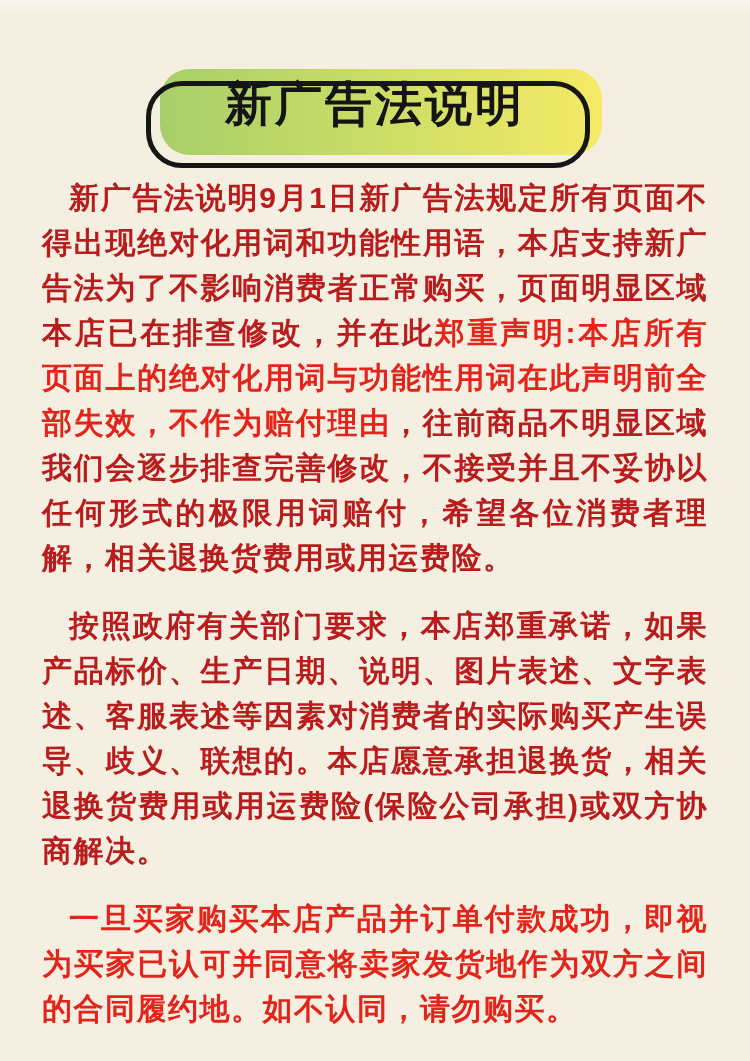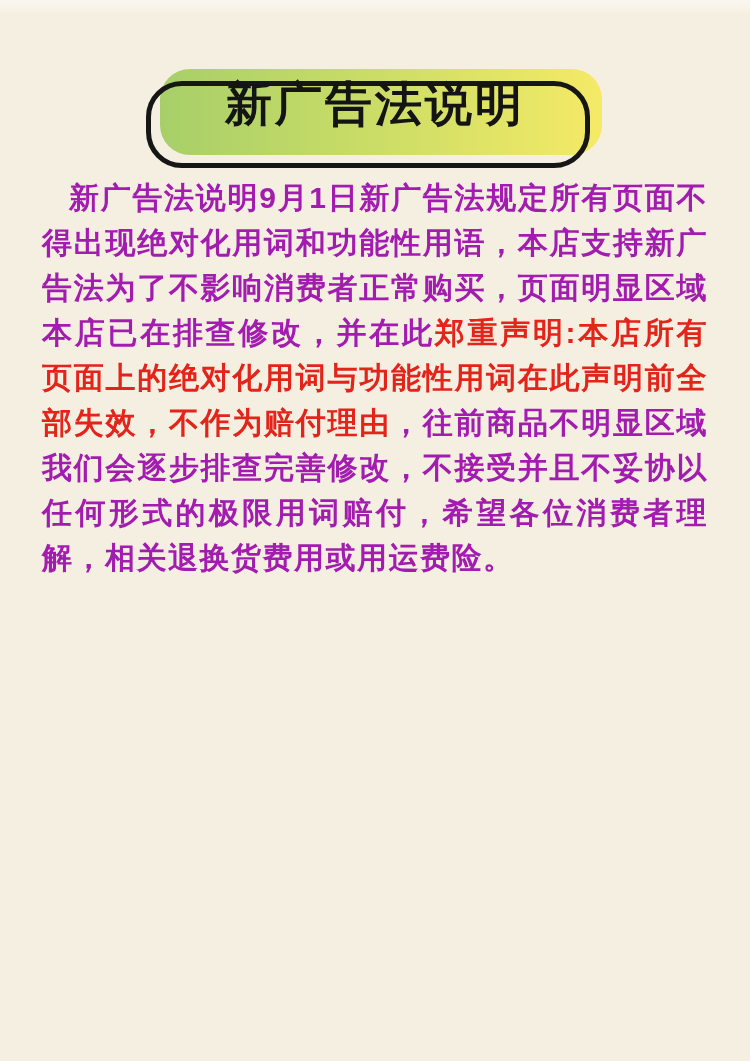--- a/index.html
+++ b/index.html
@@ -63,31 +63,33 @@
     font-size: 30px;
     font-weight: 700;
     line-height: 45px;
     letter-spacing: 1.5px;
     color: #141414;
     text-align: justify;
     text-indent: 27px;
     margin: 0 0 23px 0;
   }
   .para:last-child { margin-bottom: 0; }
-  .seg-black { color: #a21caf; }
+  .seg-black { color: #b91c1c; }
   .seg-red   { color: #e2241a; }
 </style>
 </head>
 <body>
 
 <div class="badge-wrap">
   <div class="badge-blob"></div>
   <div class="badge-outline"></div>
   <div class="badge-label">新广告法说明</div>
 </div>
 
 <div class="text-block">
 
   <p class="para"><span class="seg-black">新广告法说明9月1日新广告法规定所有页面不得出现绝对化用词和功能性用语，本店支持新广告法为了不影响消费者正常购买，页面明显区域本店已在排查修改，并在此</span><span class="seg-red">郑重声明:本店所有页面上的绝对化用词与功能性用词在此声明前全部失效，不作为赔付理由</span><span class="seg-black">，往前商品不明显区域我们会逐步排查完善修改，不接受并且不妥协以任何形式的极限用词赔付，希望各位消费者理解，相关退换货费用或用运费险。</span></p>
 
+  <p class="para"><span class="seg-black">按照政府有关部门要求，本店郑重承诺，如果产品标价、生产日期、说明、图片表述、文字表述、客服表述等因素对消费者的实际购买产生误导、歧义、联想的。本店愿意承担退换货，相关退换货费用或用运费险(保险公司承担)或双方协商解决。</span></p>
 
+  <p class="para"><span class="seg-red">一旦买家购买本店产品并订单付款成功，即视为买家已认可并同意将卖家发货地作为双方之间的合同履约地。如不认同，请勿购买。</span></p>
 
 </div>
 
 </body></html>

